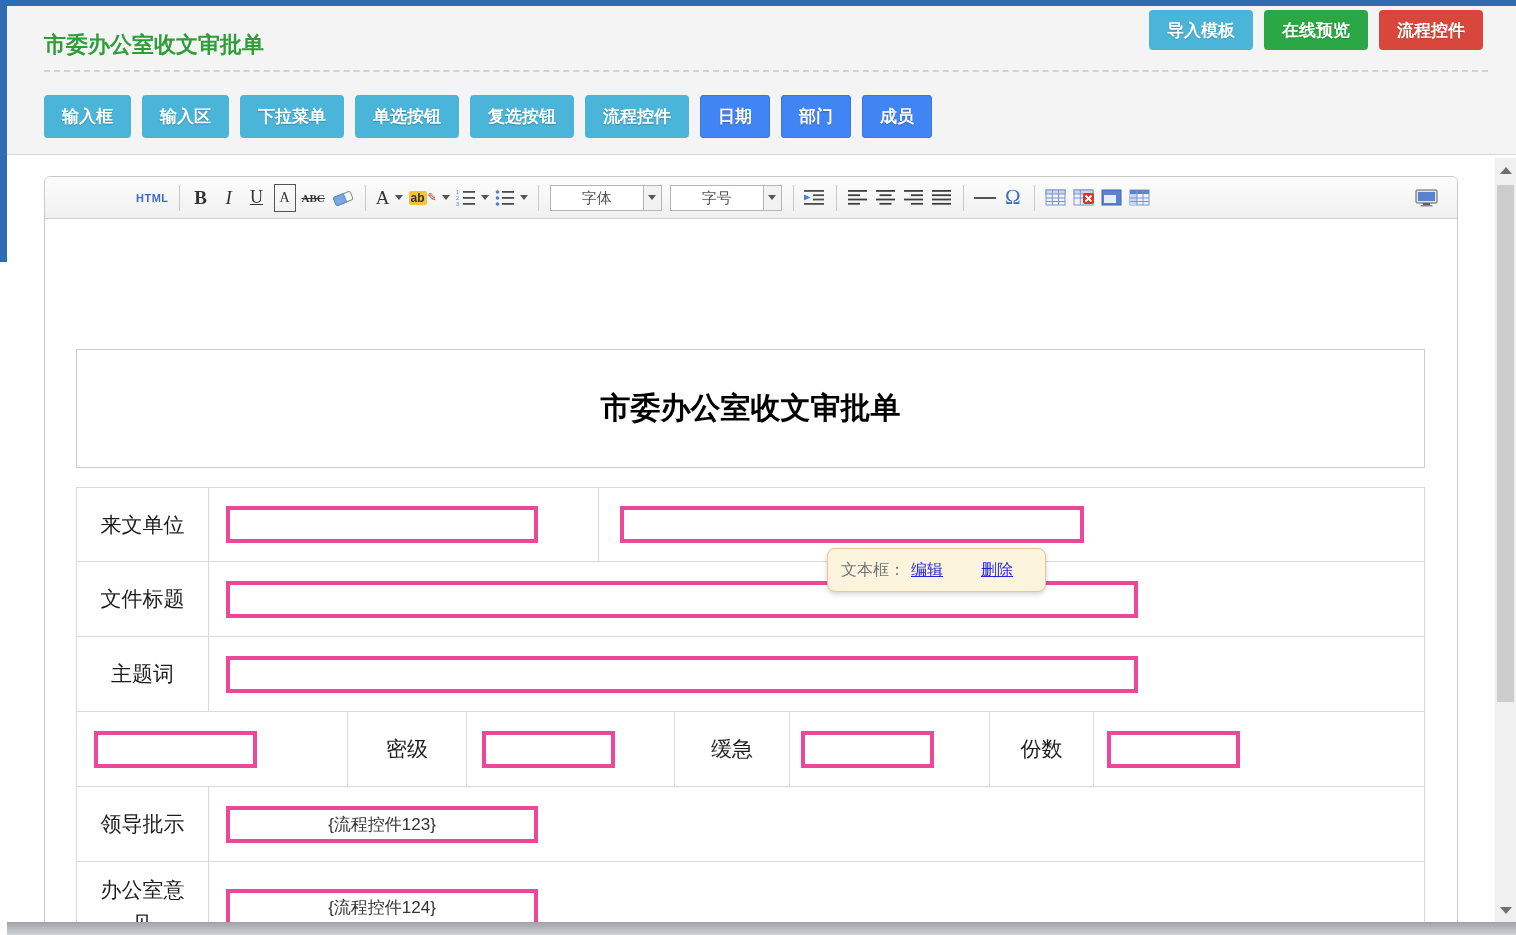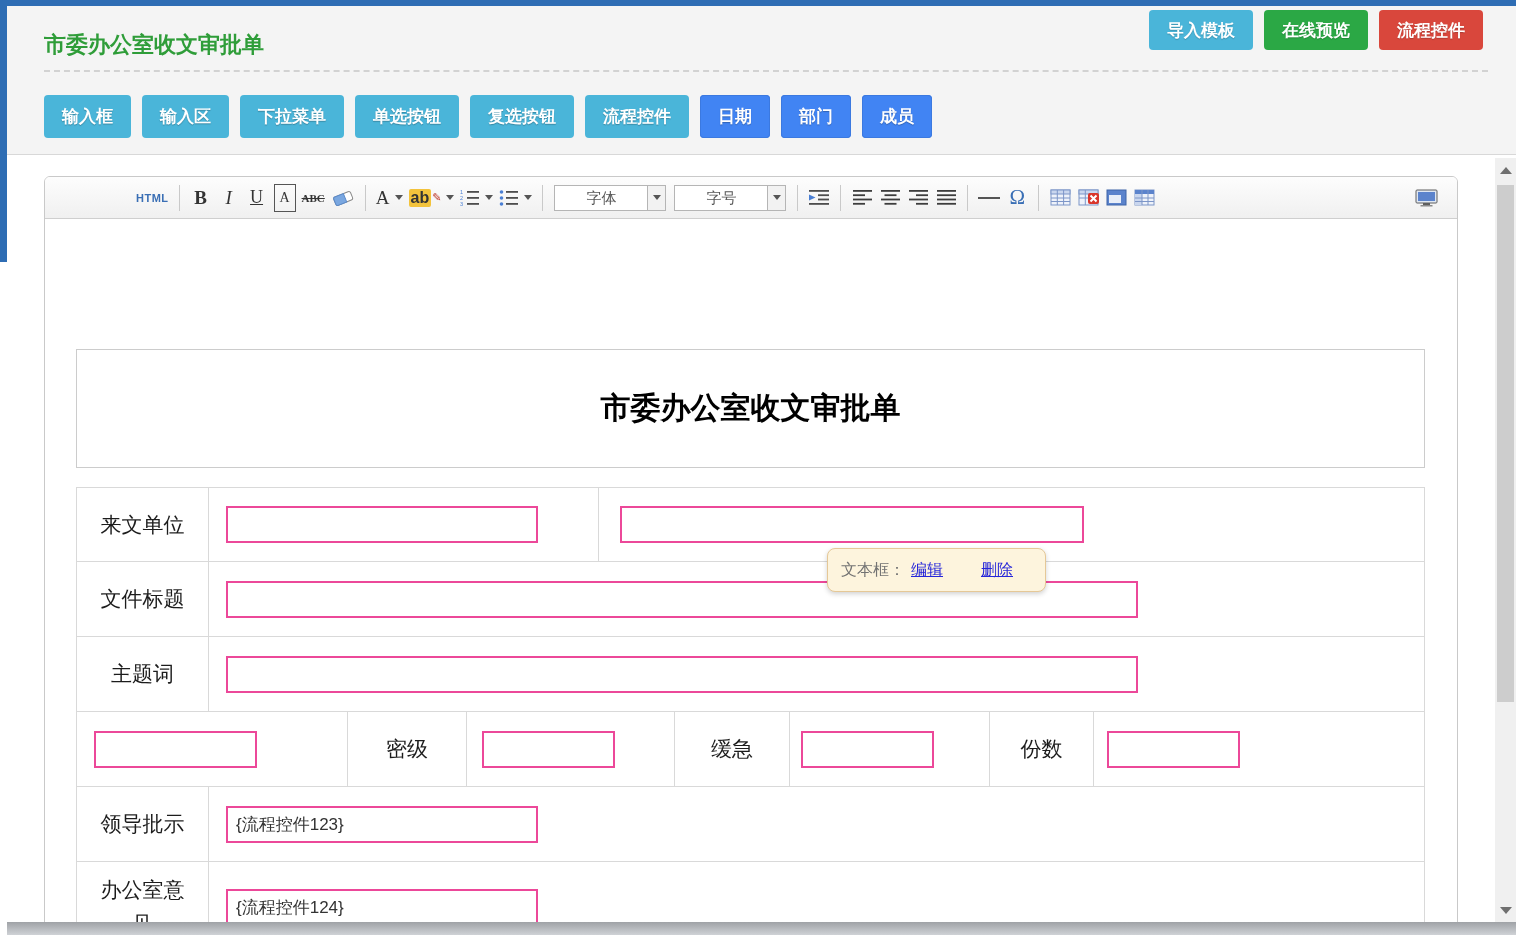--- a/index.html
+++ b/index.html
@@ -31,21 +31,21 @@
   .tb-sep { width:1px; height:26px; background:#c9c9c9; margin:0 7px; }
   .tb-caret { width:0; height:0; border-left:4px solid transparent; border-right:4px solid transparent; border-top:5px solid #555; margin-left:5px; }
   .tb-html { font-size:11px; font-weight:bold; color:#3a6fb5; letter-spacing:.5px; }
   .tb-serif { font-family:"Liberation Serif","DejaVu Serif",serif; }
   .tb-bold { font-weight:bold; font-size:19px; }
   .tb-italic { font-style:italic; font-size:19px; }
   .tb-under { font-size:18px; text-decoration:underline; }
   .tb-abox { font-size:14px; border:1px solid #555; padding:0 3px; line-height:16px; }
   .tb-strike { font-weight:bold; font-size:11px; text-decoration:line-through; }
   .tb-colorA { font-size:19px; }
-  .tb-hl { font-weight:bold; font-size:16px; background:#f3c33c; padding:0 2px; border-radius:2px; }
+  .tb-hl { font-weight:bold; font-size:12px; background:#f3c33c; padding:0 2px; border-radius:2px; }
   .tb-hl-pen { color:#c0392b; font-size:11px; margin-left:1px; }
   .tb-select { width:112px; height:26px; background:#fff; border:1px solid #b5b5b5; display:flex; margin:0 4px; cursor:pointer; }
   .tb-select-label { flex:1; text-align:center; font-size:15px; color:#555; line-height:24px; }
   .tb-select-btn { width:18px; border-left:1px solid #b5b5b5; background:#f2f2f2; display:flex; align-items:center; justify-content:center; }
   .tb-select-btn .tb-caret { margin-left:0; }
   .tb-hr { width:22px; height:0; border-top:2px solid #555; }
   .tb-omega { font-size:21px; color:#3a6fb5; font-family:"Liberation Serif","DejaVu Serif",serif; }
   .tb-fullscreen { margin-left:auto; }
 
   
@@ -53,21 +53,21 @@
   .doc-title-box { position:absolute; left:31px; top:130px; width:1349px; height:119px; border:1px solid #ccc; display:flex; align-items:center; justify-content:center; }
   .doc-title { font-size:30px; font-weight:bold; color:#000; }
 
   .form-table { position:absolute; left:31px; top:268px; width:1349px; border:1px solid #d9d9d9; border-bottom:none; background:#fff; }
   .frow { display:flex; border-bottom:1px solid #d9d9d9; height:75px; }
   .frow:first-child { height:74px; }
   .frow:last-child { height:120px; border-bottom:none; }
   .fcell { border-right:1px solid #d9d9d9; display:flex; align-items:center; height:100%; }
   .fcell:last-child { border-right:none; flex:1; }
   .flabel { justify-content:center; font-size:21px; color:#1c1c1c; text-align:center; }
-  .inp { height:37px; border:2px solid #ec4899; background:#fff; font-size:17px; color:#333; padding:8px 8px; font-family:inherit; }
+  .inp { height:37px; border:4px solid #ec4899; background:#fff; font-size:17px; color:#333; padding:8px 8px; font-family:inherit;text-align:center; }
   .w132 { width:132px; } .w390 { width:390px; } .w208 { width:208px; }
   .w271 { width:271px; } .w119 { width:119px; } .w115 { width:115px; }
   .w200 { width:200px; } .w104 { width:104px; }
   .row6-label { align-items:flex-start; padding-top:11px; }
   .row6-label span { display:inline-block; width:88px; line-height:34px; }
   .row6-input { align-self:flex-start; margin-top:27px; }
 
   
   .tooltip { position:absolute; left:827px; top:548px; width:219px; height:44px; background:#fdf4dd; border:1px solid #e5c897; border-radius:8px; box-shadow:0 2px 5px rgba(0,0,0,.18); display:flex; align-items:center; padding:0 13px; font-size:16px; z-index:50; }
   .tooltip-label { color:#737373; }

